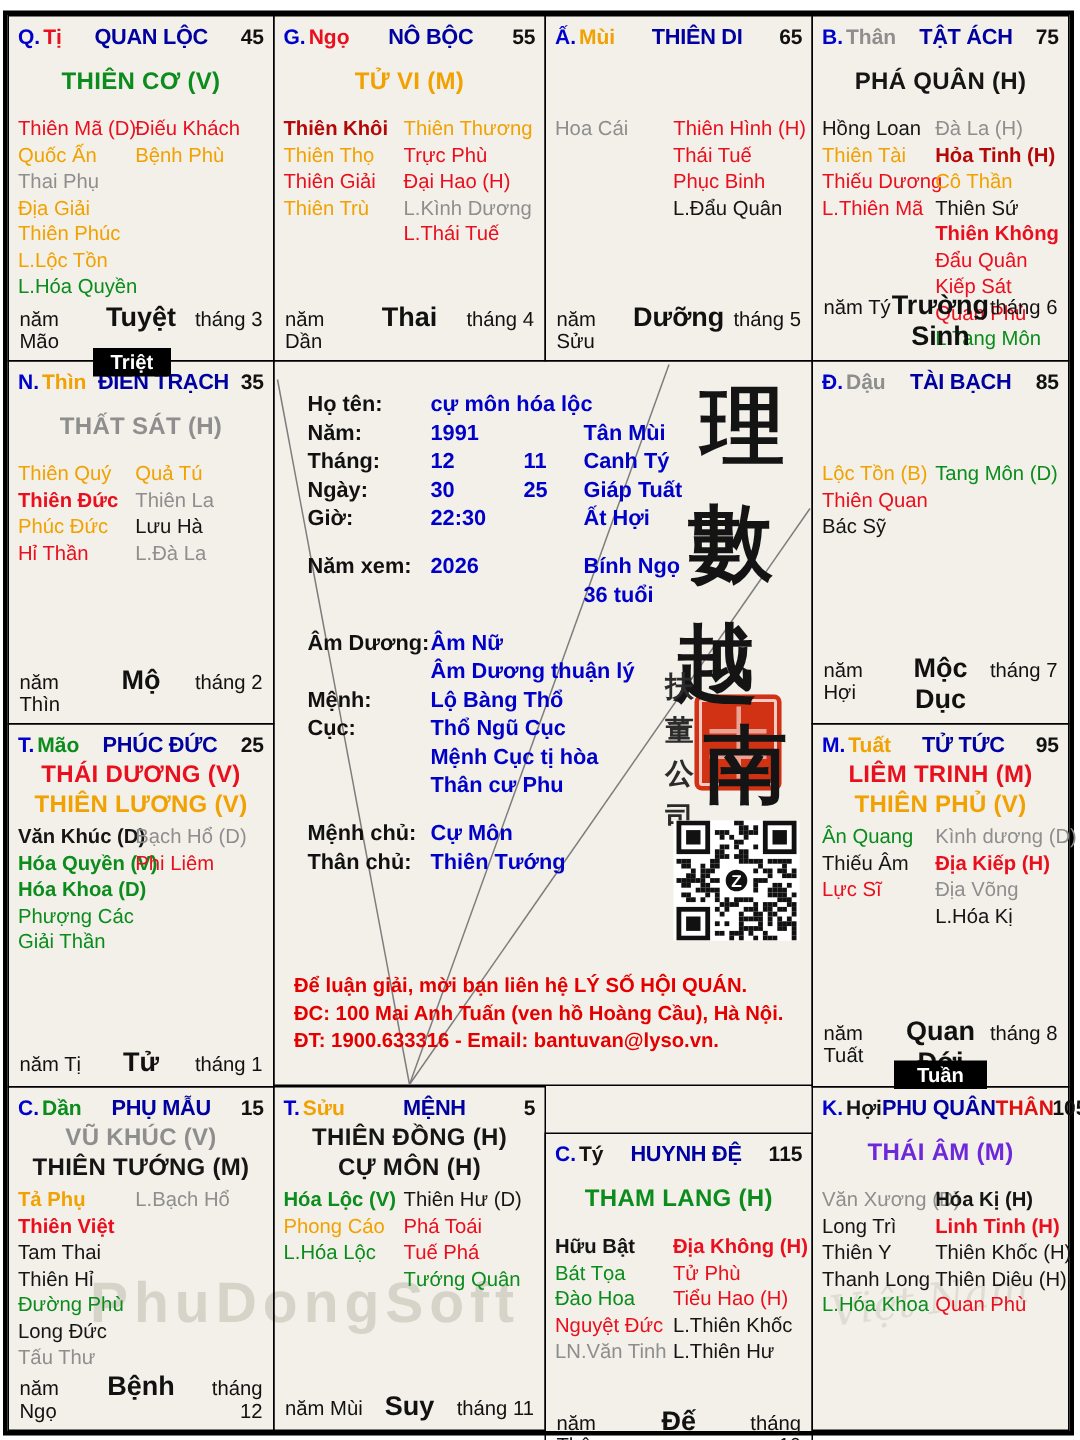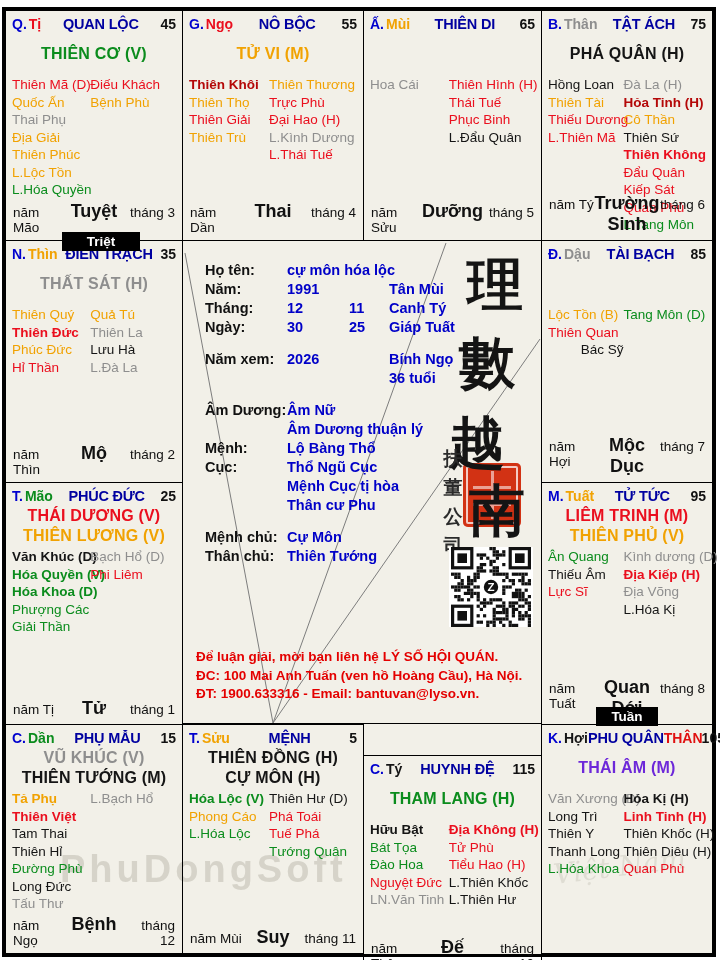--- a/index.html
+++ b/index.html
@@ -217,21 +217,21 @@
     <div class="phead">
       <span><span class="bpfx">Đ.</span><span class="bname" style="color: rgb(142, 142, 142);">Dậu</span></span>
       <span class="pname">TÀI BẠCH</span>
       <span class="pnum">85</span>
     </div>
     <div class="mains"></div>
     <div class="cols">
         <div class="col l">
           <div class="star" style="color: rgb(241, 162, 2);">Lộc Tồn (B)</div>
           <div class="star" style="color: rgb(234, 15, 30);">Thiên Quan</div>
-          <div class="star" style="color: rgb(21, 21, 21); text-align: right;">Bác Sỹ</div>
+          <div class="star" style="color: rgb(21, 21, 21);">Bác Sỹ</div>
         </div>
         <div class="col">
           <div class="star" style="color: rgb(11, 140, 29);">Tang Môn (D)</div>
         </div>
       </div>
     <div class="pfoot">
         <span class="fnam">năm Hợi</span>
         <span class="fvan">Mộc Dục</span>
         <span class="fthang">tháng 7</span>
       </div>
@@ -440,20 +440,26 @@
           <span class="ilabel">Tháng:</span>
           <span class="ic1">12</span>
           <span class="ic2">11</span>
           <span class="ic3">Canh Tý</span>
         </div>
         <div class="irow">
           <span class="ilabel">Ngày:</span>
           <span class="ic1">30</span>
           <span class="ic2">25</span>
           <span class="ic3">Giáp Tuất</span>
+        </div>
+        <div class="irow">
+          <span class="ilabel">Giờ:</span>
+          <span class="ic1">22:30</span>
+          <span class="ic2"></span>
+          <span class="ic3">Ất Hợi</span>
         </div>
         <div class="igap"></div>
         <div class="irow">
           <span class="ilabel">Năm xem:</span>
           <span class="ic1">2026</span>
           <span class="ic2"></span>
           <span class="ic3">Bính Ngọ</span>
         </div>
         <div class="irow">
           <span class="ilabel"></span>
@@ -714,16 +720,16 @@
         </svg>
       </div>
 
     <div id="contact">
       <div>Để luận giải, mời bạn liên hệ LÝ SỐ HỘI QUÁN.</div>
       <div>ĐC: 100 Mai Anh Tuấn (ven hồ Hoàng Cầu), Hà Nội.</div>
       <div>ĐT: 1900.633316 - Email: bantuvan@lyso.vn.</div>
     </div>
   </div>
 
-  <div class="badge" style="left:57px;top:222px;width:78px">Triệt</div>
+  <div class="badge" style="left:57px;top:222px;width:52px">Triệt</div>
   <div class="badge" style="left:591px;top:697px;width:62px">Tuần</div>
 
 </div>
 
 </body></html>

